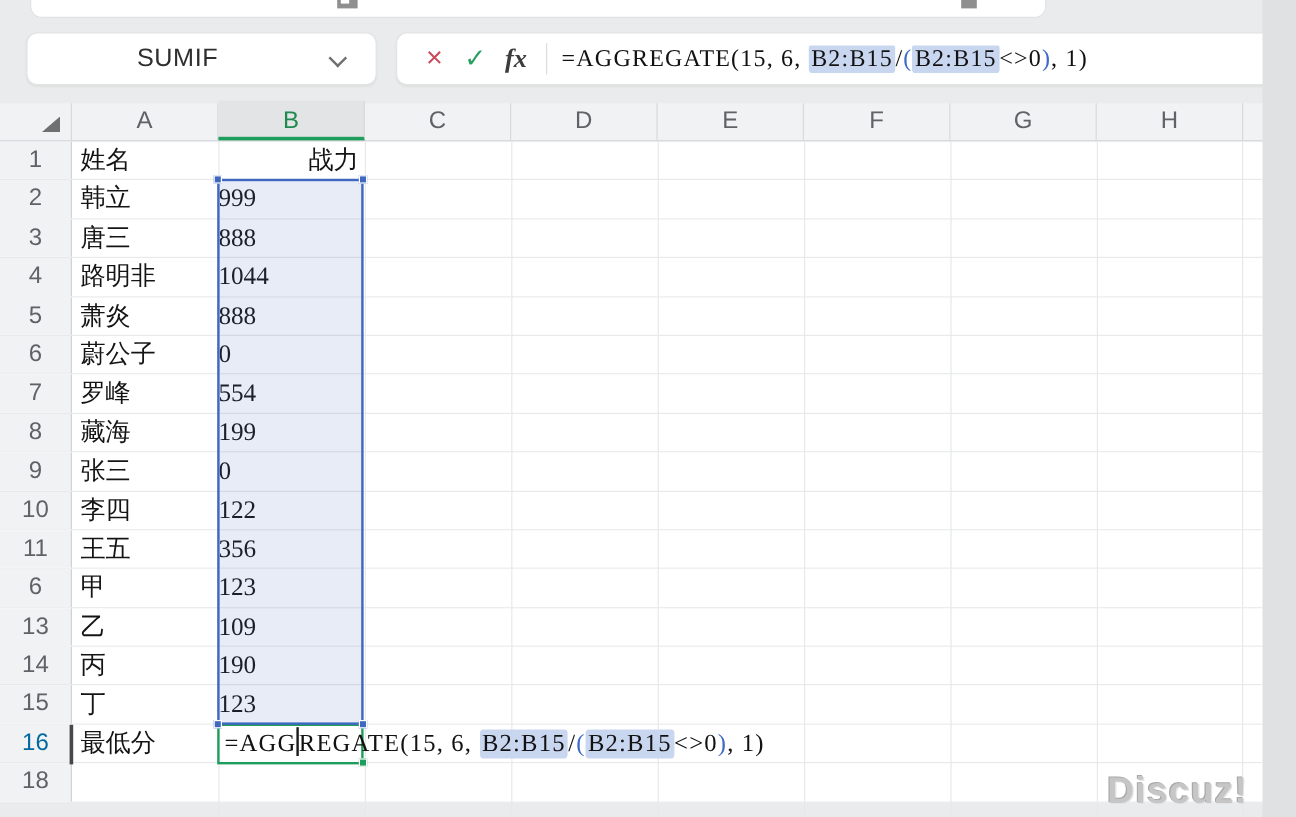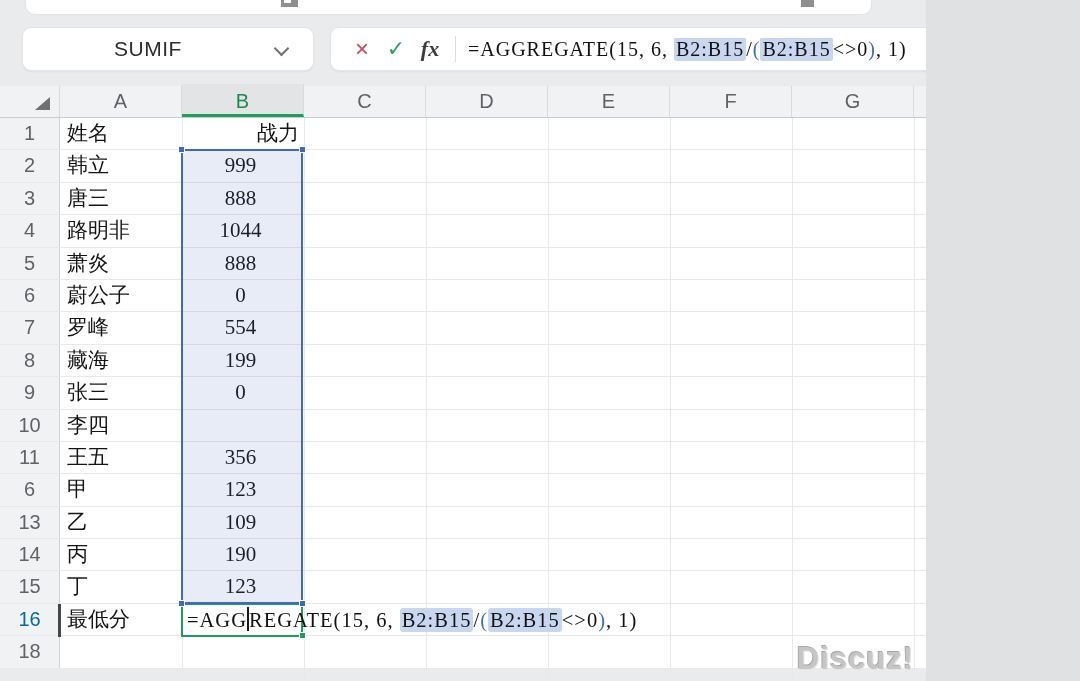--- a/index.html
+++ b/index.html
@@ -1,17 +1,17 @@
 <!DOCTYPE html>
 <html><head>
 <meta charset="utf-8">
 <style>
   html,body{margin:0;padding:0;background:#dfe1e3;}
   .screen{
-    position:relative;width:926px;height:681px;overflow:hidden;
+    position:relative;width:1052px;height:681px;overflow:hidden;
     background:#e9ebec;
     font-family:"Liberation Sans","DejaVu Sans",sans-serif;
   }
   
   .ribbon-bar{position:absolute;left:25px;top:-15px;width:845px;height:28px;
     background:#ffffff;border:1px solid #e2e2e2;border-radius:10px;}
   .ribbon-frag{position:absolute;top:0;height:7px;background:#8f8f8f;}
   .ribbon-frag.f1{left:281px;width:17px;}
   .ribbon-frag.f2{left:801px;width:13px;}
   .ribbon-frag .notch{position:absolute;left:3px;top:0;width:7px;height:3px;background:#fff;}
@@ -48,21 +48,21 @@
     border-bottom:3px solid #1f9d5c;}
   
   .rows{position:absolute;left:0;top:118px;width:1080px;}
   .row{display:flex;height:32.4px;box-sizing:border-box;border-bottom:1px solid #e7e9ea;background:#fff;}
   .rh{width:60px;box-sizing:border-box;background:#f1f2f3;border-right:1px solid #cfd3d6;
     text-align:center;font-size:20px;color:#5f6368;line-height:31px;flex:none;}
   .rh.active{color:#0369a1;}
   .ca{width:122px;flex:none;font-family:"Liberation Serif","DejaVu Serif",serif;font-size:21px;
     color:#141414;line-height:31px;padding-left:7px;box-sizing:border-box;overflow:hidden;white-space:nowrap;}
   .cb{width:122px;flex:none;font-family:"Liberation Serif","DejaVu Serif",serif;font-size:21px;
-    color:#141414;line-height:31px;text-align:center;padding-right:5px;box-sizing:border-box;white-space:nowrap;}
+    color:#141414;line-height:31px;text-align:left;padding-right:5px;box-sizing:border-box;white-space:nowrap;}
   .cb.left{text-align:right;padding-left:3px;}
   .vline{position:absolute;top:118px;bottom:0;width:1px;background:#e7e9ea;}
   
   .range-box{position:absolute;left:181px;top:149px;width:122px;height:455px;
     background:rgba(76,110,190,.13);border:2px solid #3f68c0;box-sizing:border-box;z-index:4;}
   .handle{position:absolute;width:7px;height:7px;background:#3f68c0;border:1px solid #fff;
     box-sizing:border-box;z-index:6;}
   .handle.green{background:#1f9d5c;}
   .edit-box{position:absolute;left:181px;top:603px;width:122px;height:34px;
     border:2px solid #1f9d5c;box-sizing:border-box;z-index:3;background:transparent;}
@@ -157,20 +157,21 @@
         <div class="cb">199</div>
       </div>
       <div class="row">
         <div class="rh">9</div>
         <div class="ca">张三</div>
         <div class="cb">0</div>
       </div>
       <div class="row">
         <div class="rh">10</div>
         <div class="ca">李四</div>
+        <div class="cb">122</div>
       </div>
       <div class="row">
         <div class="rh">11</div>
         <div class="ca">王五</div>
         <div class="cb">356</div>
       </div>
       <div class="row">
         <div class="rh">6</div>
         <div class="ca">甲</div>
         <div class="cb">123</div>

